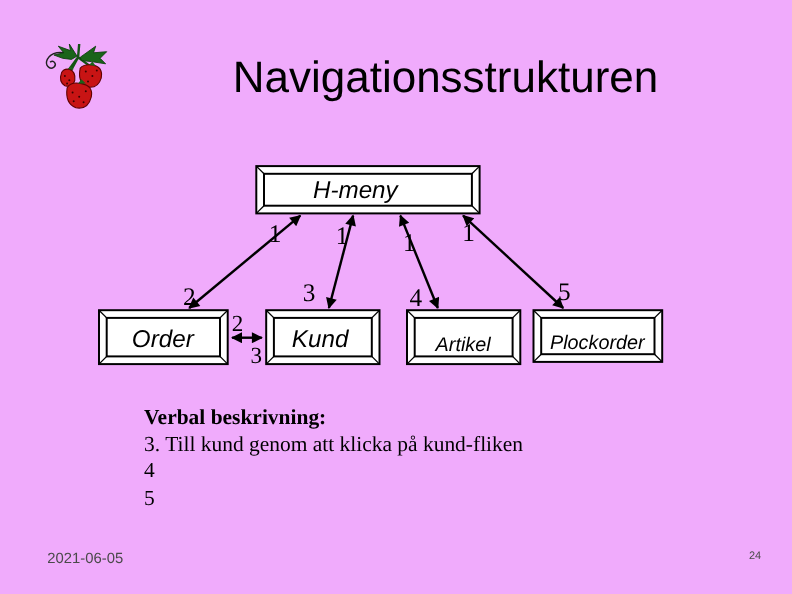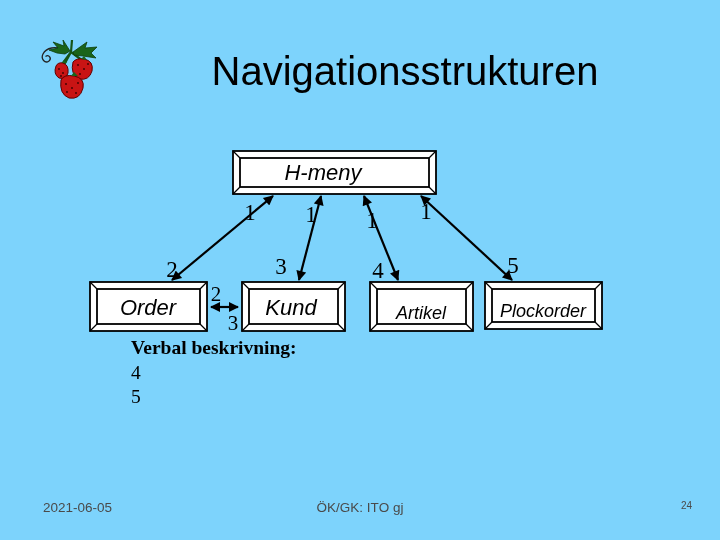--- a/index.html
+++ b/index.html
@@ -1,17 +1,17 @@
 <!DOCTYPE html>
 <html><head>
 <meta charset="utf-8">
 <style>
   html,body { margin:0; padding:0; background:#ffffff; }
   .slide {
-    position:relative; width:720px; height:540px; background:#7dd3fc;
+    position:relative; width:720px; height:540px; background:#f0abfc;
     font-family:"Liberation Sans", sans-serif; overflow:hidden; color:#000;
   }
   .title {
     position:absolute; left:175px; top:48px; width:460px;
     text-align:center; font-size:40px; line-height:46px; color:#000;
     white-space:nowrap;
   }
   .logo { position:absolute; left:38px; top:38px; width:66px; height:70px; }
   .diagram-svg { position:absolute; left:0; top:0; width:720px; height:540px; }
   .frame-rect { fill:#ffffff; stroke:#000000; stroke-width:1.8; }
@@ -22,21 +22,21 @@
     fill:#000000; text-anchor:middle;
   }
   .fs22 { font-size:22px; }
   .fs18 { font-size:18px; }
   .num {
     font-family:"Liberation Serif", serif; font-size:23px;
     fill:#000000; text-anchor:middle;
   }
   .num-small { font-size:21px; }
   .description {
-    position:absolute; left:131px; top:336px; width:500px;
+    position:absolute; left:131px; top:368px; width:500px;
     font-family:"Liberation Serif", serif; font-size:19.5px;
     line-height:24.5px; color:#000000;
   }
   .desc-heading { font-weight:bold; }
   .footer-date { position:absolute; left:43px; top:500px; font-size:13.5px; color:#4a4a4a; }
   .footer-center { position:absolute; left:0; right:0; top:500px; text-align:center; font-size:13.5px; color:#4a4a4a; }
   .footer-page { position:absolute; right:28px; top:500px; font-size:10px; color:#4a4a4a; }
 </style>
 </head>
 <body>
@@ -142,21 +142,21 @@
     <text class="num" x="172" y="277">2</text>
     <text class="num" x="281" y="274">3</text>
     <text class="num" x="378" y="278">4</text>
     <text class="num" x="513" y="273">5</text>
     <text class="num num-small" x="216" y="301">2</text>
     <text class="num num-small" x="233" y="330">3</text>
   </svg>
 
   <div class="description">
     <div class="desc-heading">Verbal beskrivning:</div>
+    <div>3. Till kund genom att klicka på kund-fliken</div>
     <div>4</div>
     <div>5</div>
   </div>
 
   <div class="footer-date">2021-06-05</div>
-  <div class="footer-center">ÖK/GK: ITO gj</div>
   <div class="footer-page">24</div>
 
 </div>
 
 </body></html>

